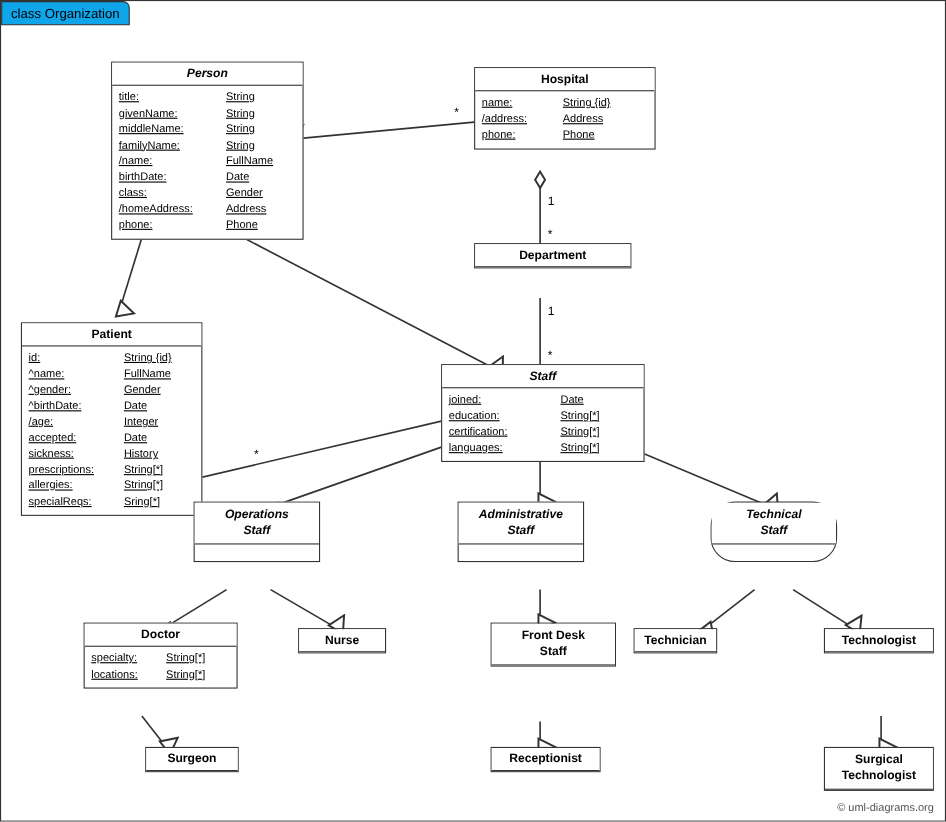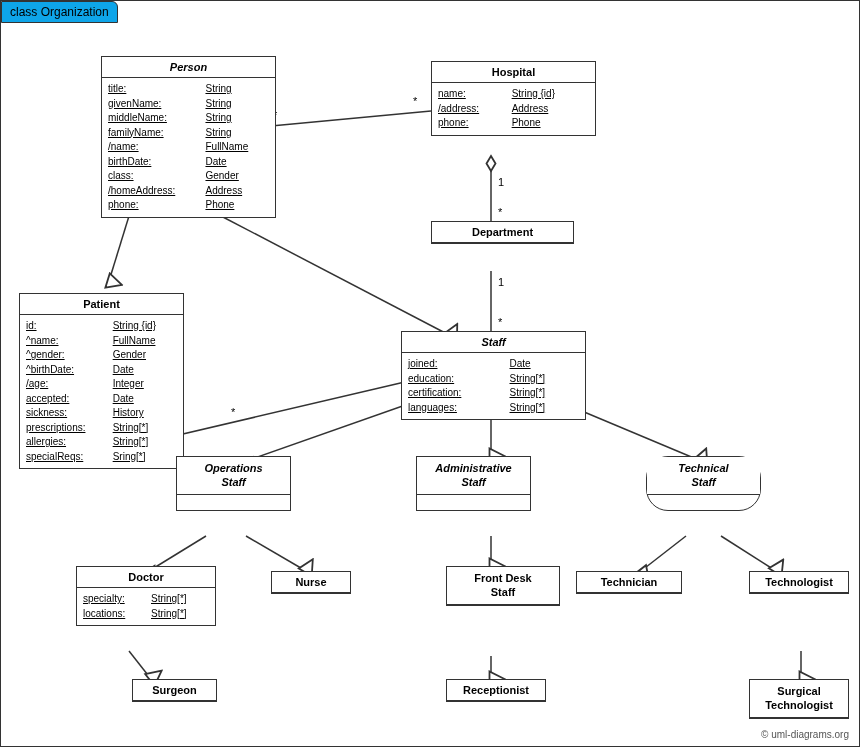--- a/index.html
+++ b/index.html
@@ -316,21 +316,21 @@
   </div>
 
   <div class="uml-box" style="left:270px; top:570px; width:80px;">
     <div class="box-title normal">Nurse</div>
   </div>
 
   <div class="uml-box" style="left:445px; top:565px; width:114px;text-align:center;">
     <div class="box-title normal" style="line-height:1.3;">Front Desk<br>Staff</div>
   </div>
 
-  <div class="uml-box" style="left:575px; top:570px; width:106px;">
+  <div class="uml-box" style="left:575px; top:570px; width:76px;">
     <div class="box-title normal">Technician</div>
   </div>
 
   <div class="uml-box" style="left:748px; top:570px; width:100px;">
     <div class="box-title normal">Technologist</div>
   </div>
 
   <div class="uml-box" style="left:110px; top:678px; width:85px;margin-left:21px;">
     <div class="box-title normal">Surgeon</div>
   </div>

